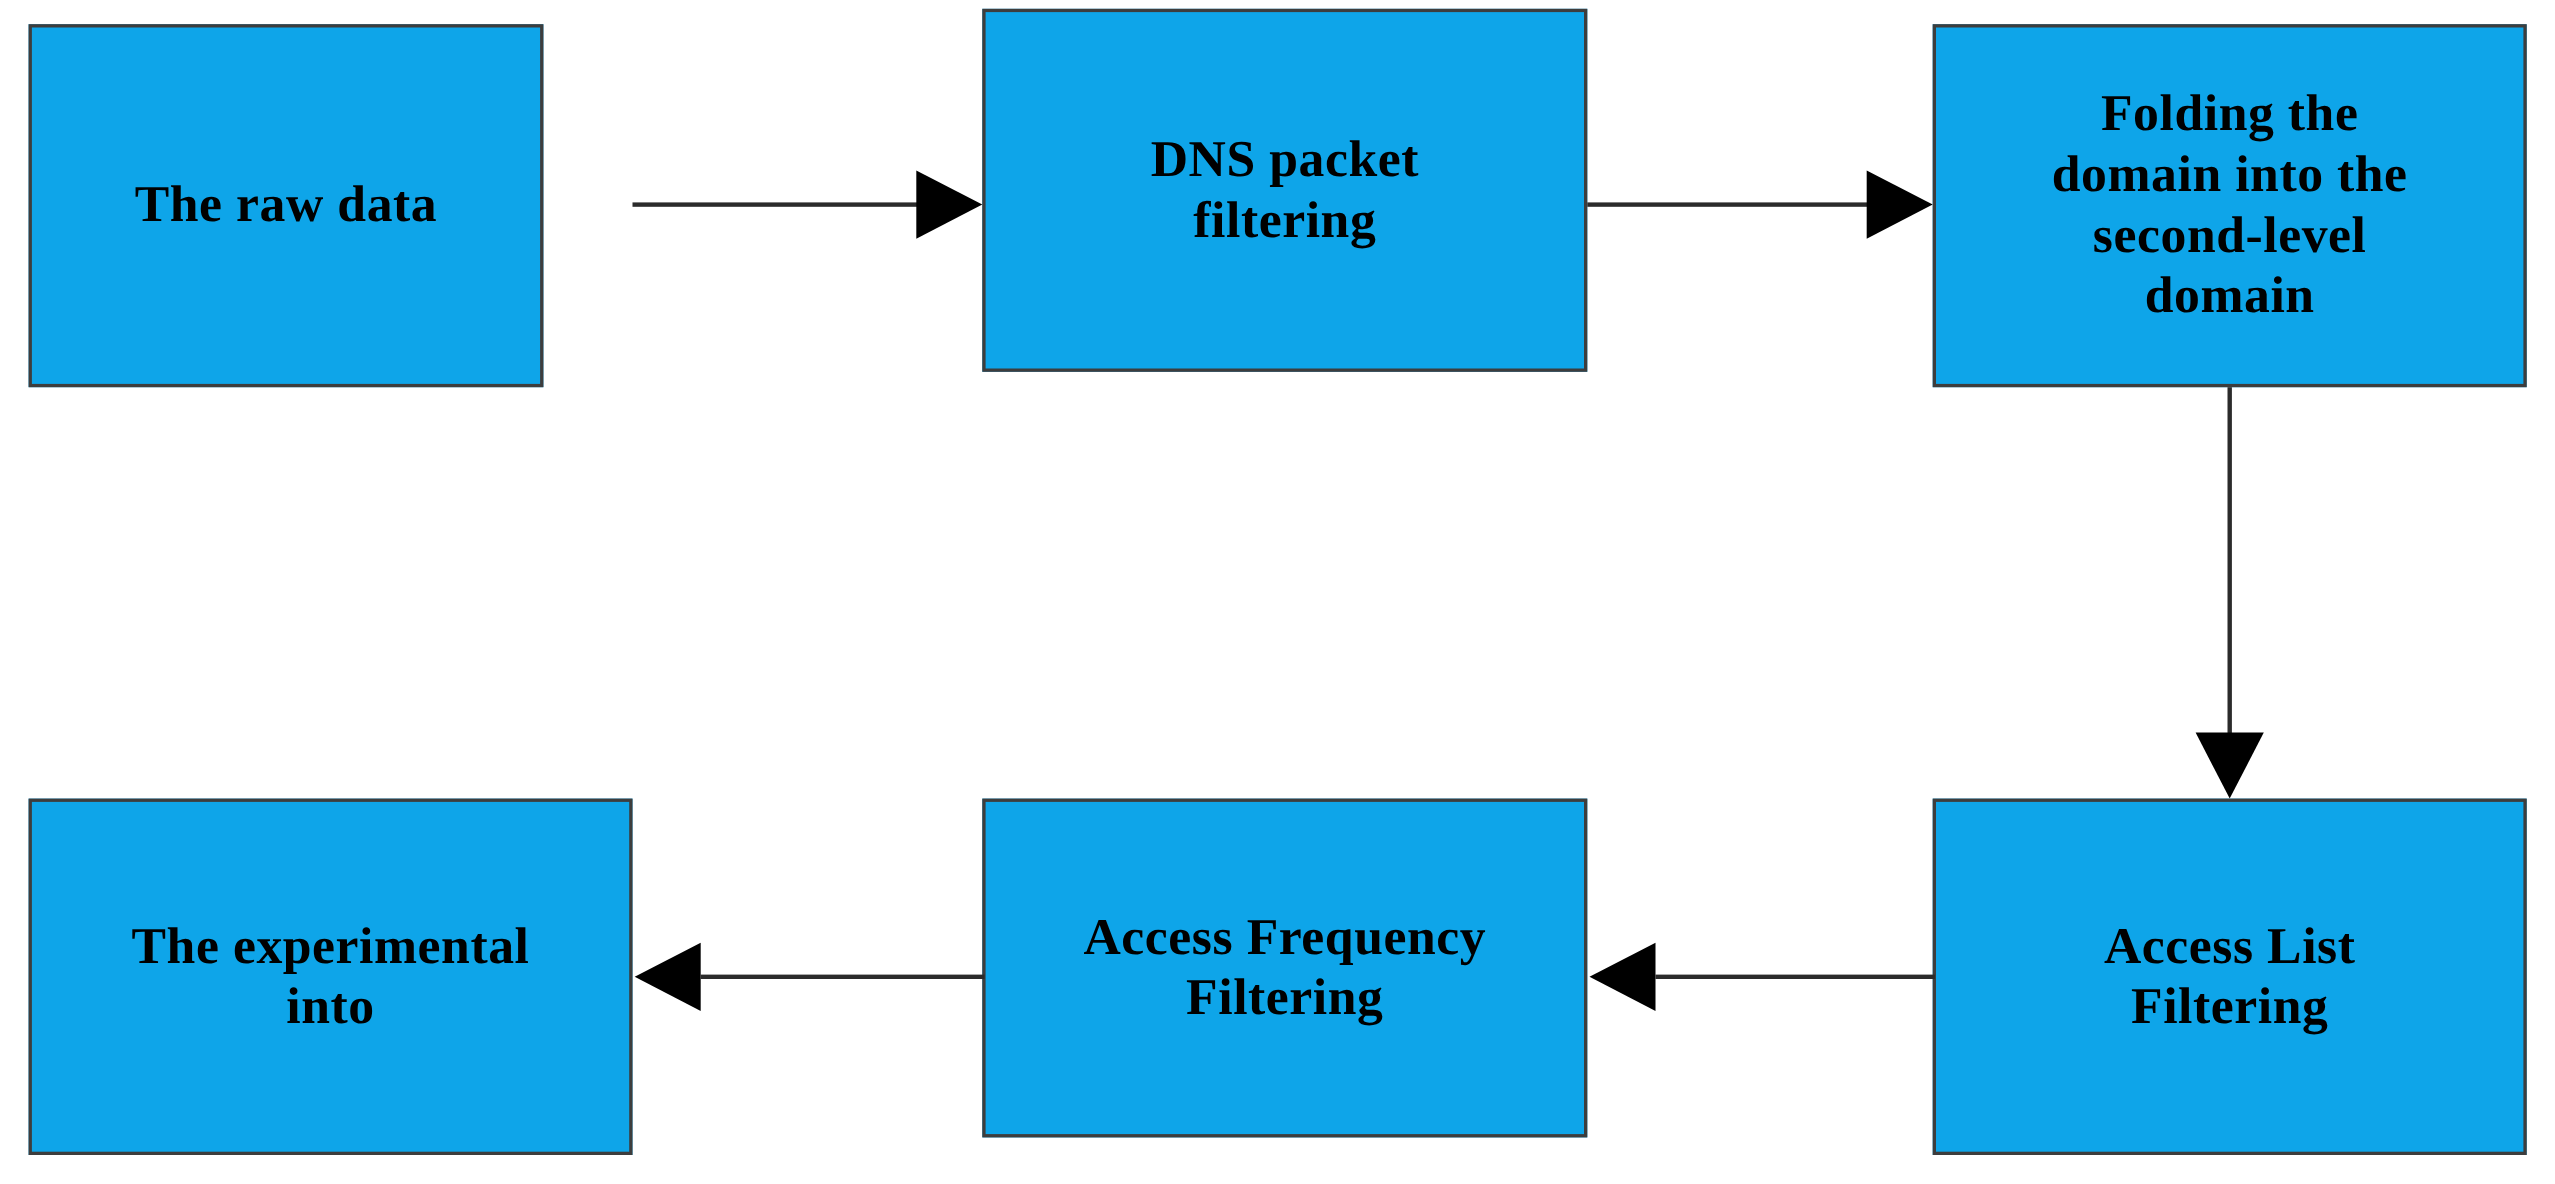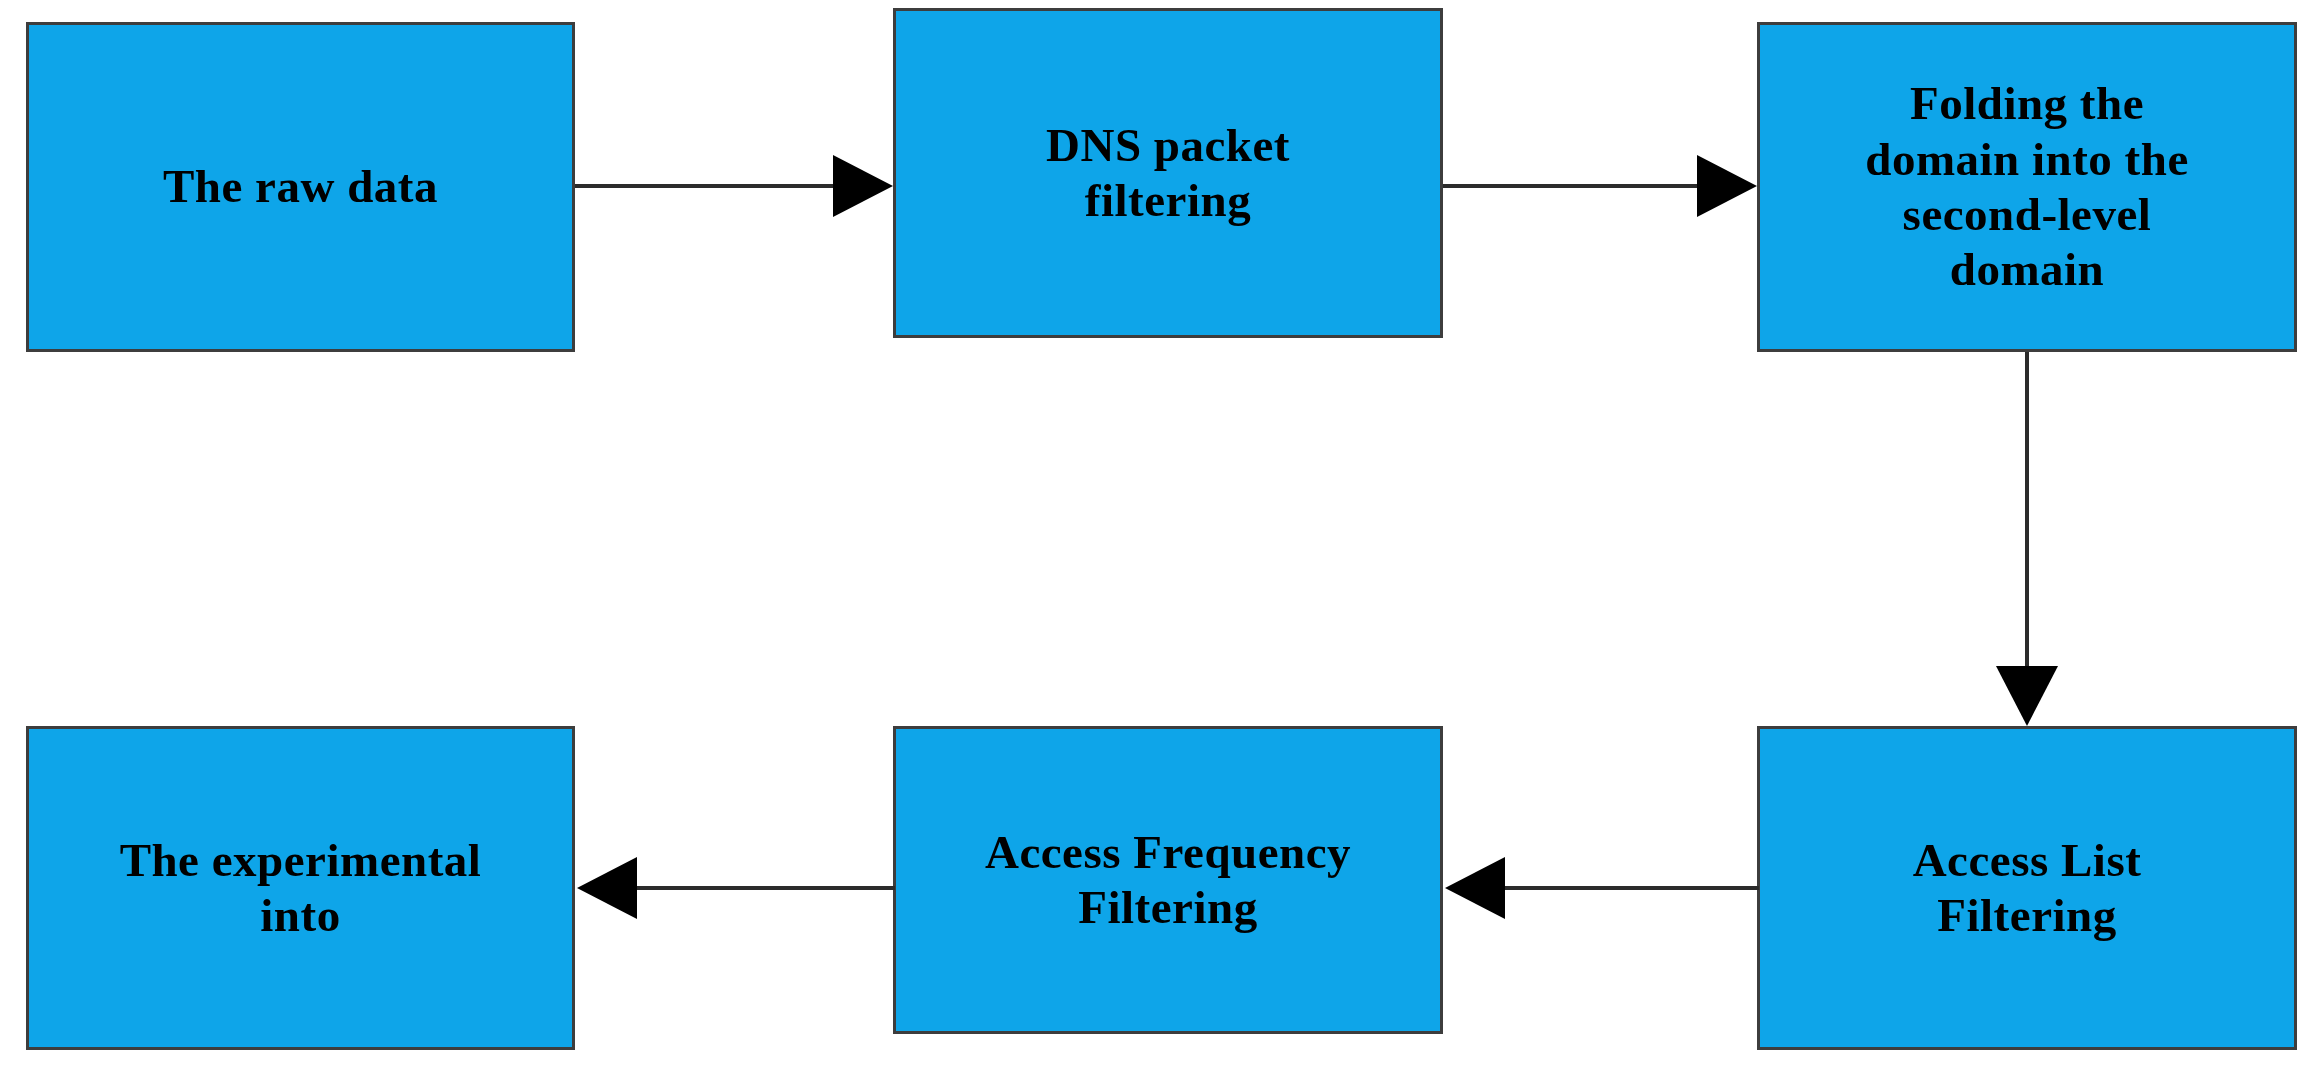--- a/index.html
+++ b/index.html
@@ -28,21 +28,21 @@
   .node-label {
     font-weight: bold;
     font-size: 47px;
     line-height: 1.18;
     color: #000000;
     letter-spacing: 0.5px;
     white-space: pre-line;
     padding: 0 14px;
   }
   
-  #node-raw-data      { left: 26px;   top: 22px;  width: 549px; height: 330px; }
+  #node-raw-data      { left: 26px;   top: 22px;  width: 468px; height: 330px; }
   #node-dns-filter    { left: 893px;  top: 8px;  width: 550px; height: 330px; }
   #node-fold-domain   { left: 1757px; top: 22px;  width: 540px; height: 330px; }
   
   #node-experimental  { left: 26px;   top: 726px; width: 549px; height: 324px; }
   #node-access-freq   { left: 893px;  top: 726px; width: 550px; height: 308px; }
   #node-white-list    { left: 1757px; top: 726px; width: 540px; height: 324px; }
 
   
   .edge-line {
     position: absolute;

